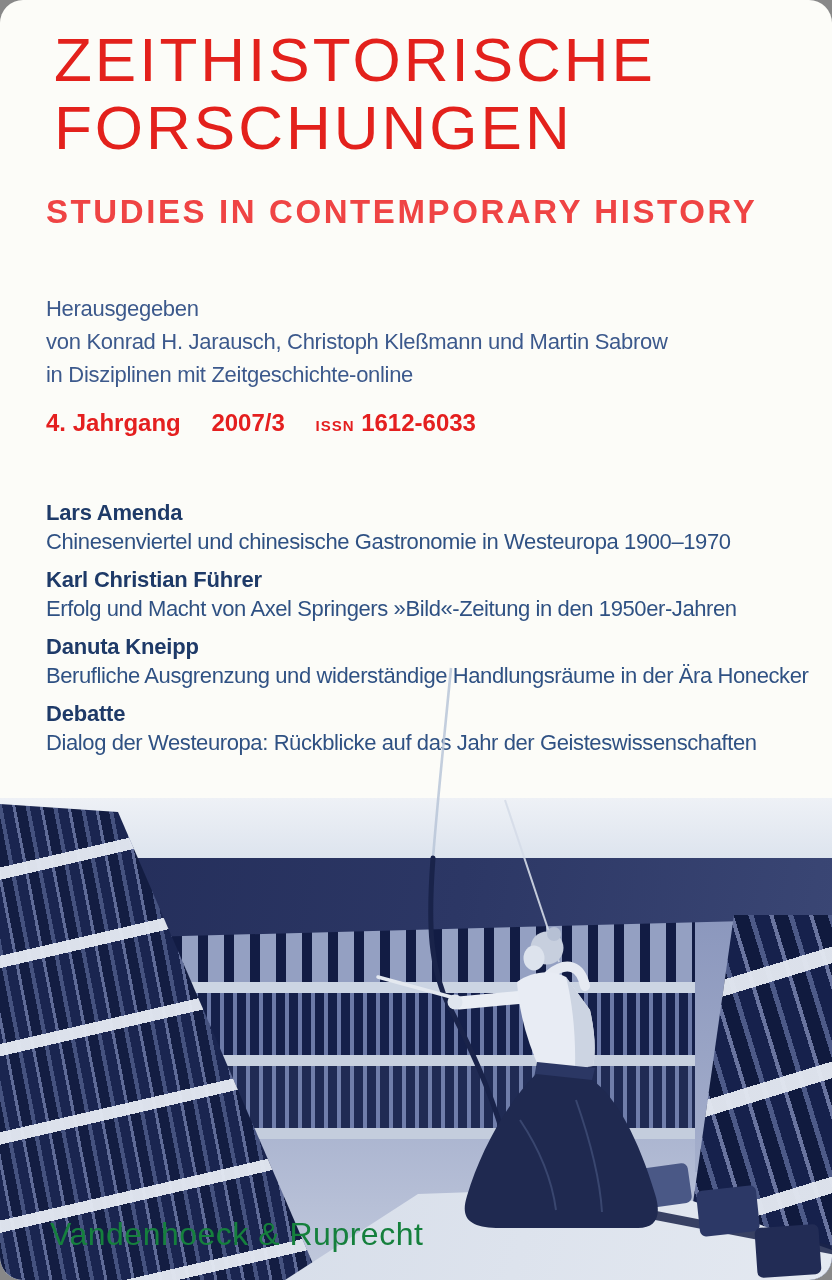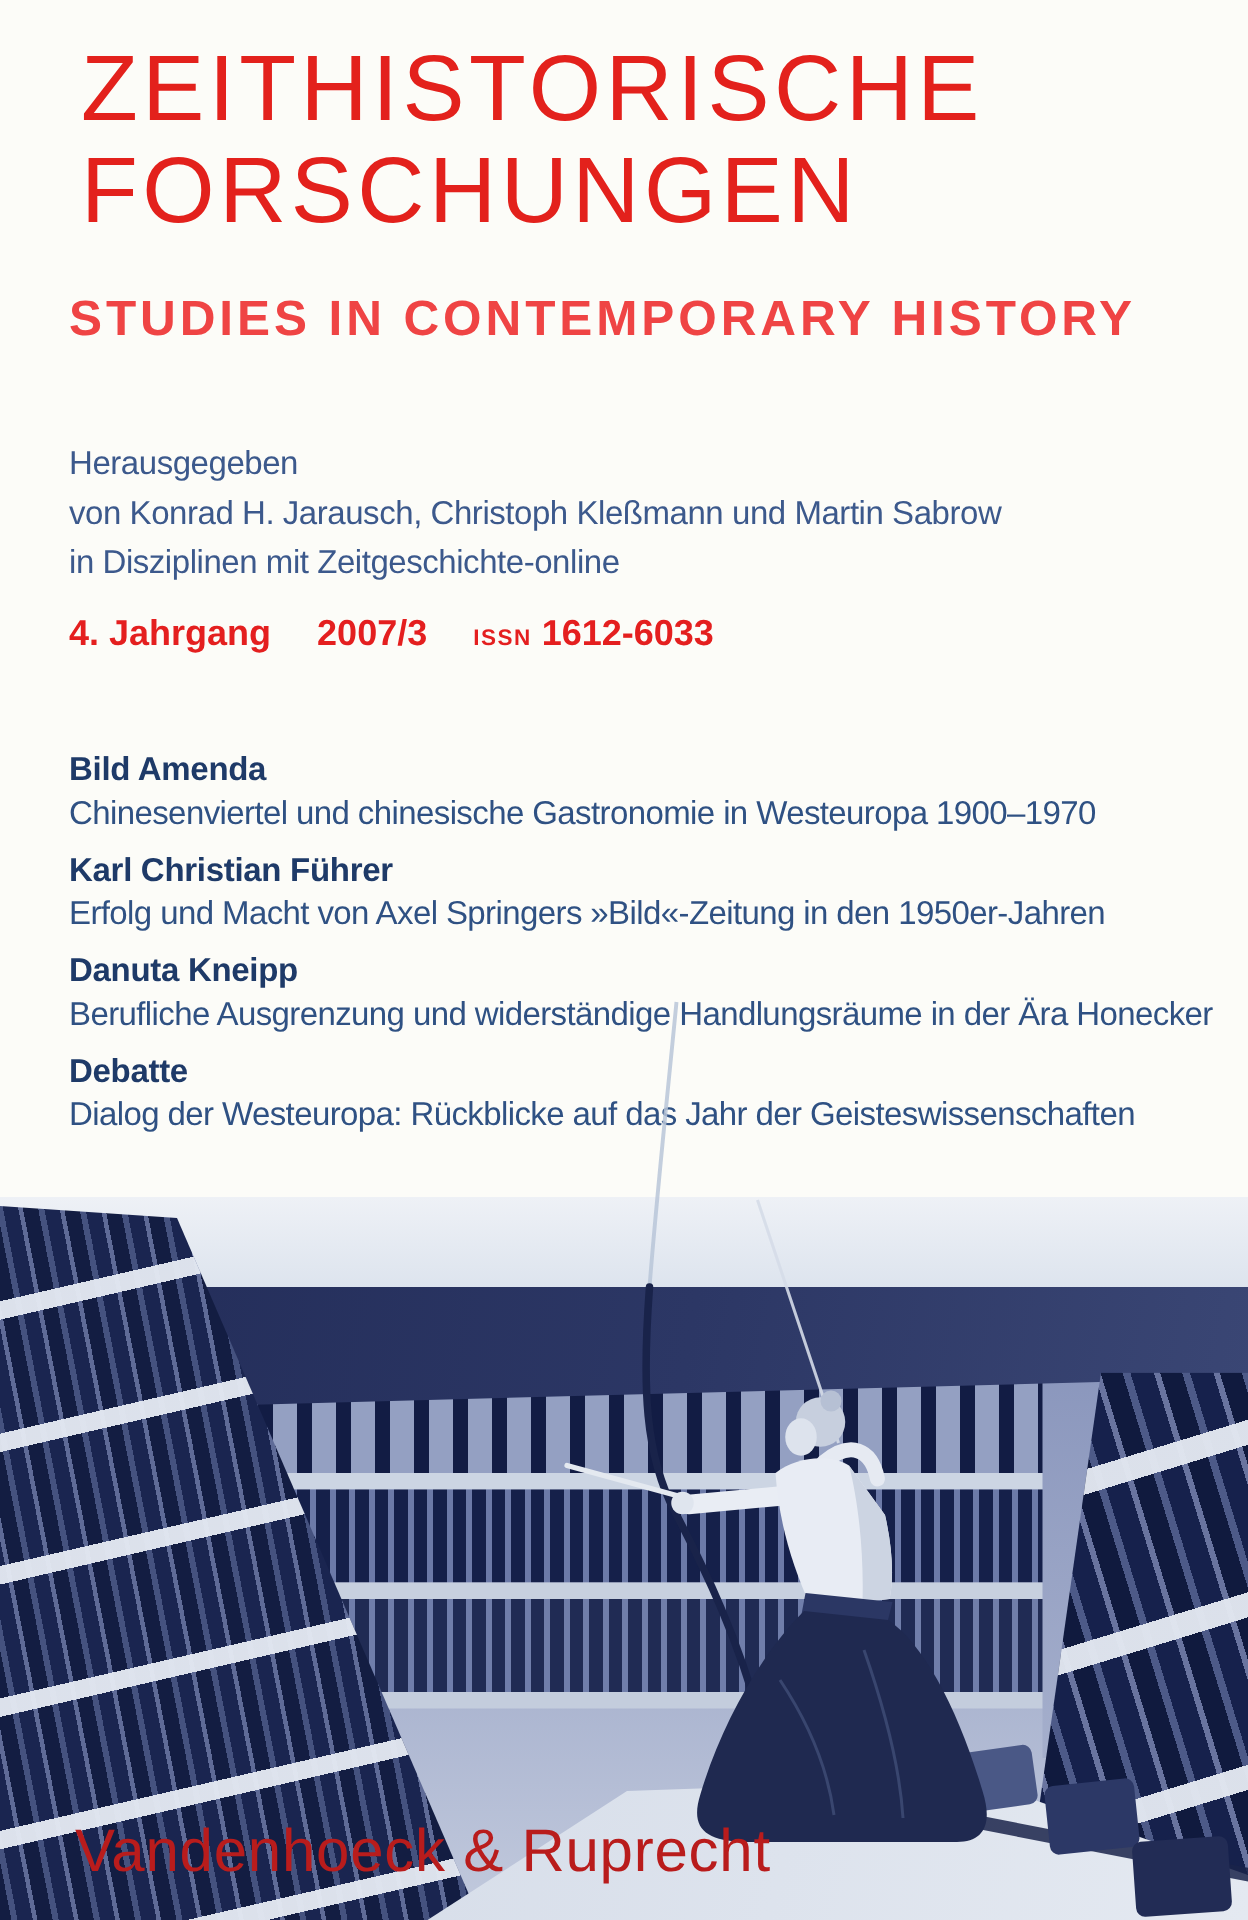--- a/index.html
+++ b/index.html
@@ -1,19 +1,20 @@
 <!DOCTYPE html>
 <html><head>
 <meta charset="utf-8">
 <style>
   html,body{margin:0;padding:0;background:#888;}
   .page{
     position:relative;width:832px;height:1280px;margin:0 auto;
     background:#fcfcf8;overflow:hidden;
     font-family:"Liberation Sans",sans-serif;
+    border-radius:23px;
   }
   
   .journal-title{
     position:absolute;left:54px;top:26px;
     font-size:62px;line-height:68px;font-weight:400;
     letter-spacing:3px;color:#e3211c;
   }
   .journal-subtitle{
     position:absolute;left:46px;top:194px;
     font-size:33px;line-height:36px;font-weight:700;
@@ -82,22 +83,22 @@
     background:#1a234a;opacity:.85;transform:rotate(11deg);}
   .chair{position:absolute;border-radius:6px;}
   .chair1{left:636px;top:368px;width:54px;height:40px;background:#4a5886;transform:rotate(-8deg);}
   .chair2{left:698px;top:390px;width:60px;height:46px;background:#2c3866;transform:rotate(-6deg);}
   .chair3{left:756px;top:428px;width:64px;height:50px;background:#222c55;transform:rotate(-4deg);}
   
   .archer-svg{position:absolute;left:0;top:650px;width:832px;height:630px;
     z-index:3;pointer-events:none;}
   .publisher{
     position:absolute;left:50px;top:1212px;z-index:4;
-    font-size:40px;line-height:44px;font-weight:400;letter-spacing:.5px;
-    color:#b91c1c;
+    font-size:32px;line-height:44px;font-weight:400;letter-spacing:.5px;
+    color:#15803d;
   }
 </style>
 </head>
 <body>
 
 <div class="page">
 
   <div class="journal-title">
     <div>ZEITHISTORISCHE</div>
     <div>FORSCHUNGEN</div>
@@ -113,21 +114,21 @@
 
   <div class="issue-line">
     <span>4. Jahrgang</span><span class="sep"></span>
     <span>2007/3</span><span class="sep"></span>
     <span class="issn-label">ISSN</span>
     <span>1612-6033</span>
   </div>
 
   <div class="toc">
     <div class="toc-entry">
-      <div class="toc-author">Bild Amenda</div>
+      <div class="toc-author">Lars Amenda</div>
       <div class="toc-title">Chinesenviertel und chinesische Gastronomie in Westeuropa 1900–1970</div>
     </div>
     <div class="toc-entry">
       <div class="toc-author">Karl Christian Führer</div>
       <div class="toc-title">Erfolg und Macht von Axel Springers »Bild«-Zeitung in den 1950er-Jahren</div>
     </div>
     <div class="toc-entry">
       <div class="toc-author">Danuta Kneipp</div>
       <div class="toc-title">Berufliche Ausgrenzung und widerständige Handlungsräume in der Ära Honecker</div>
     </div>

